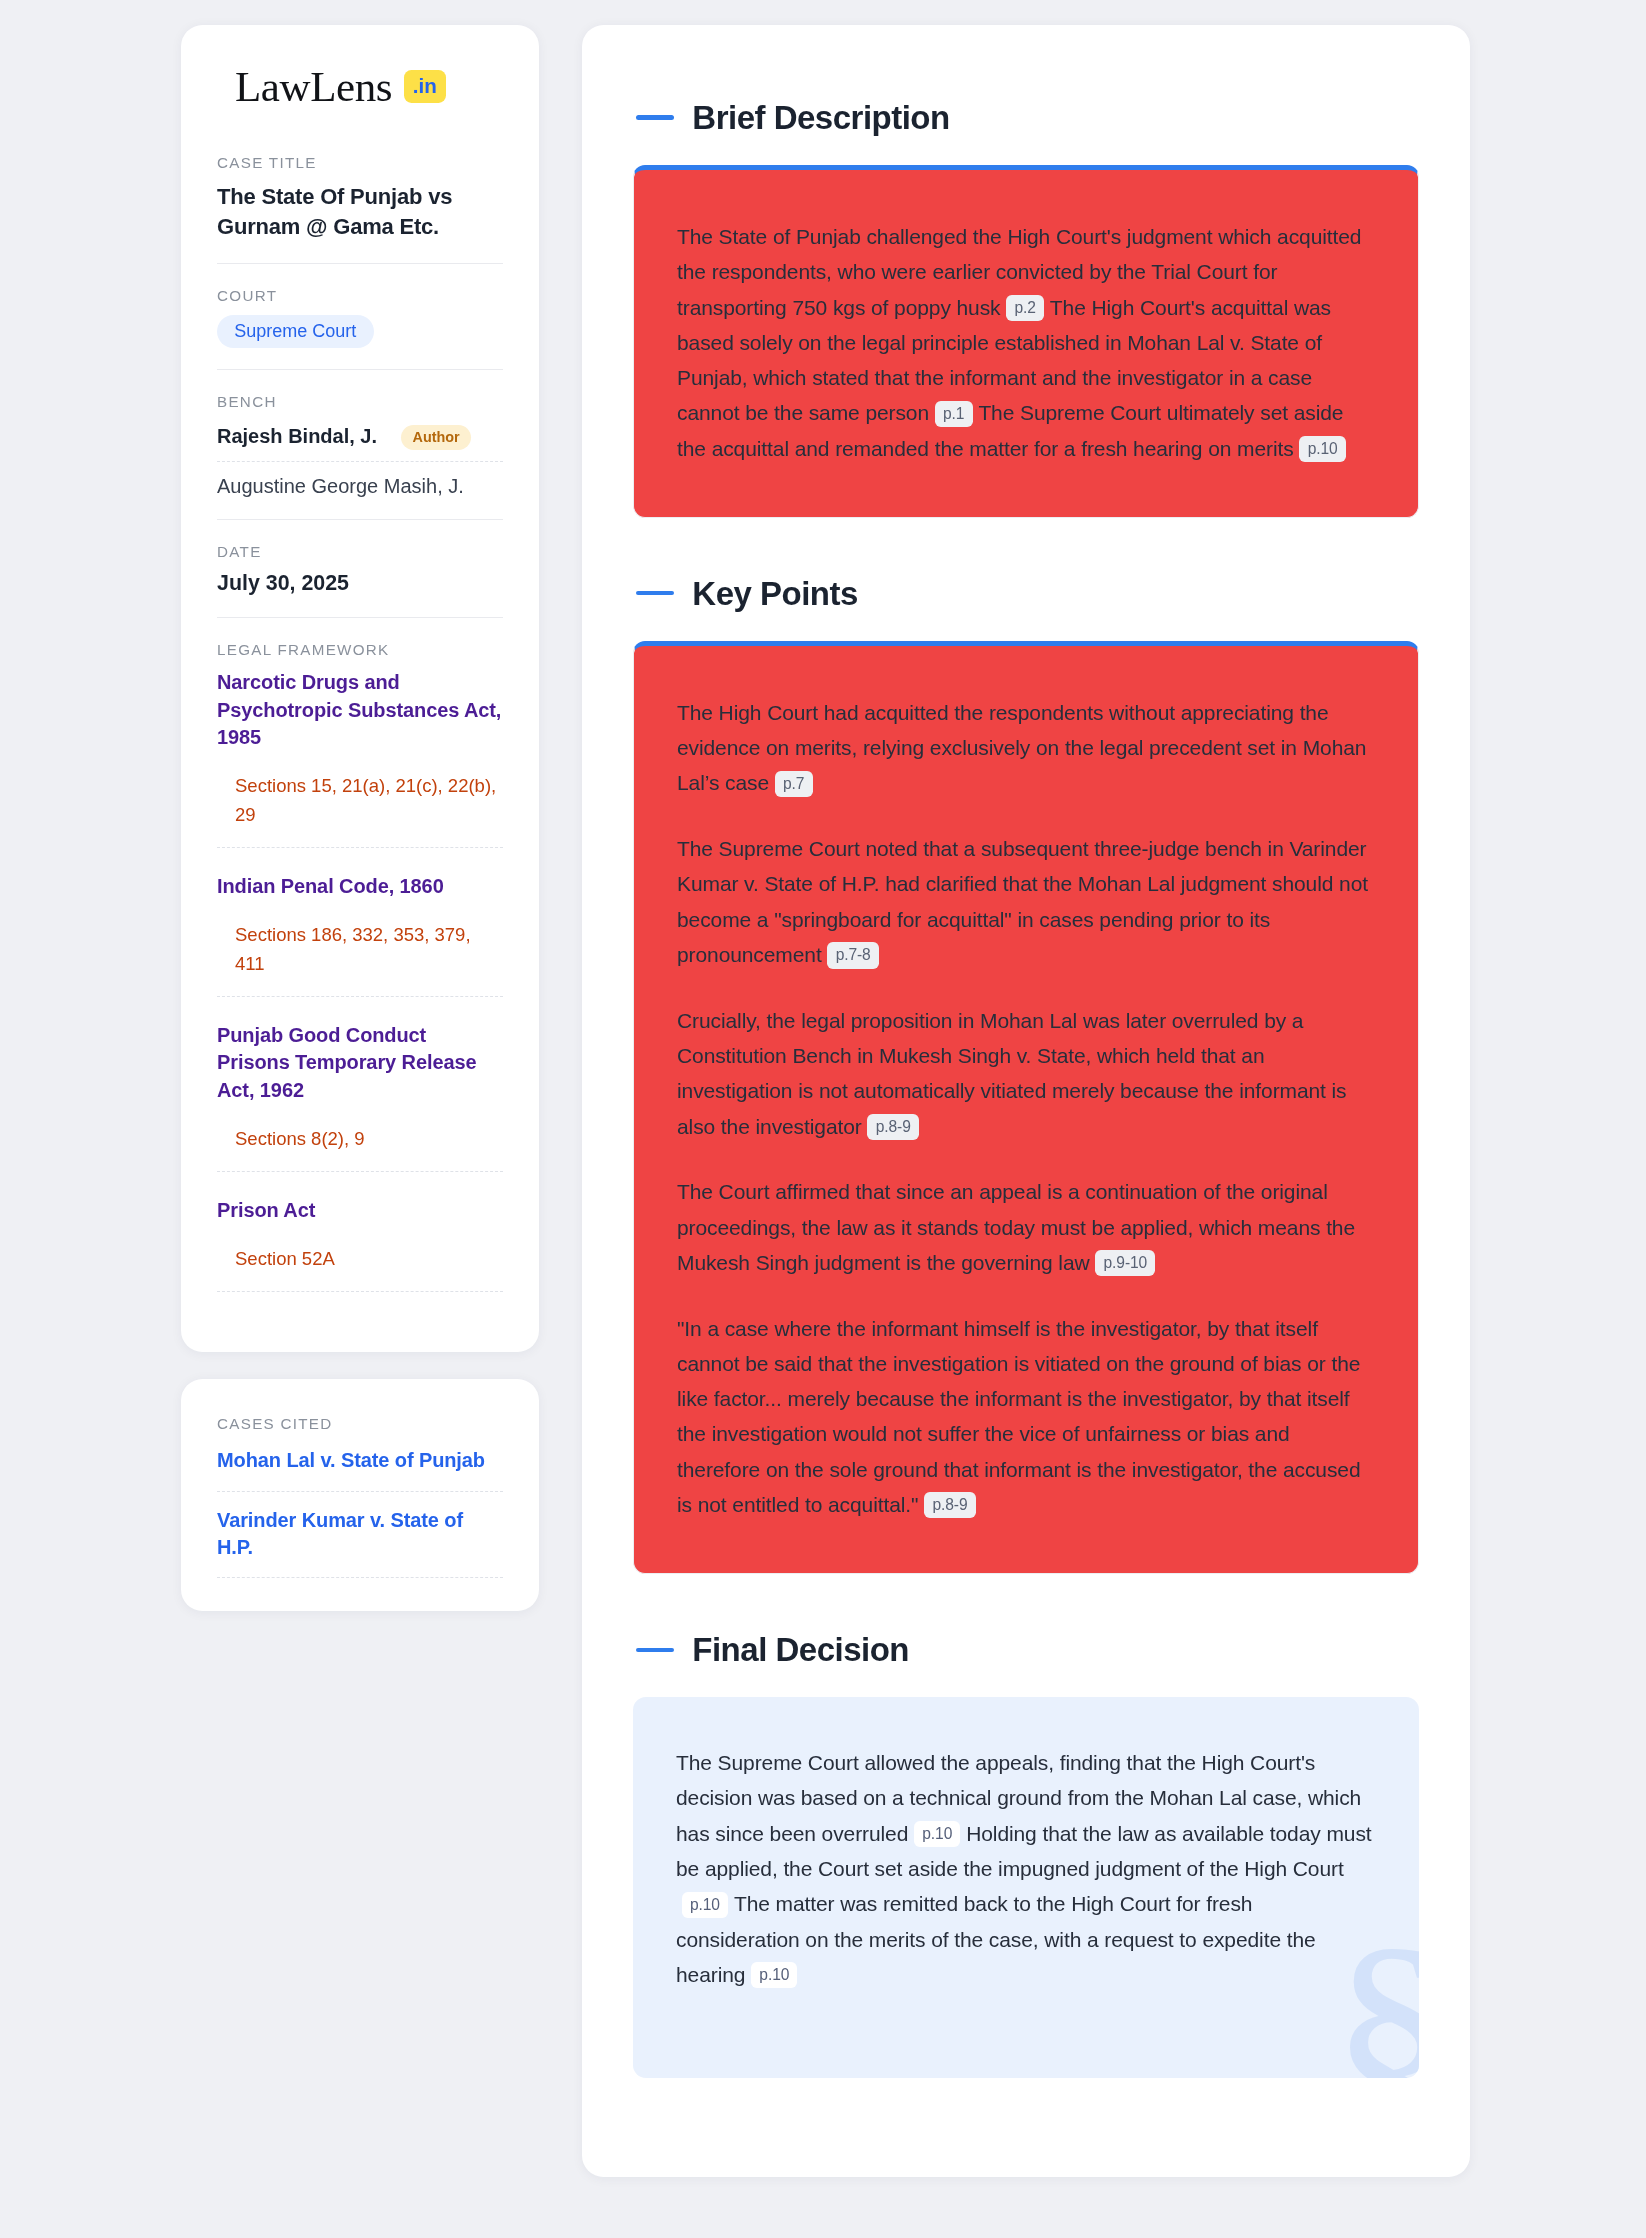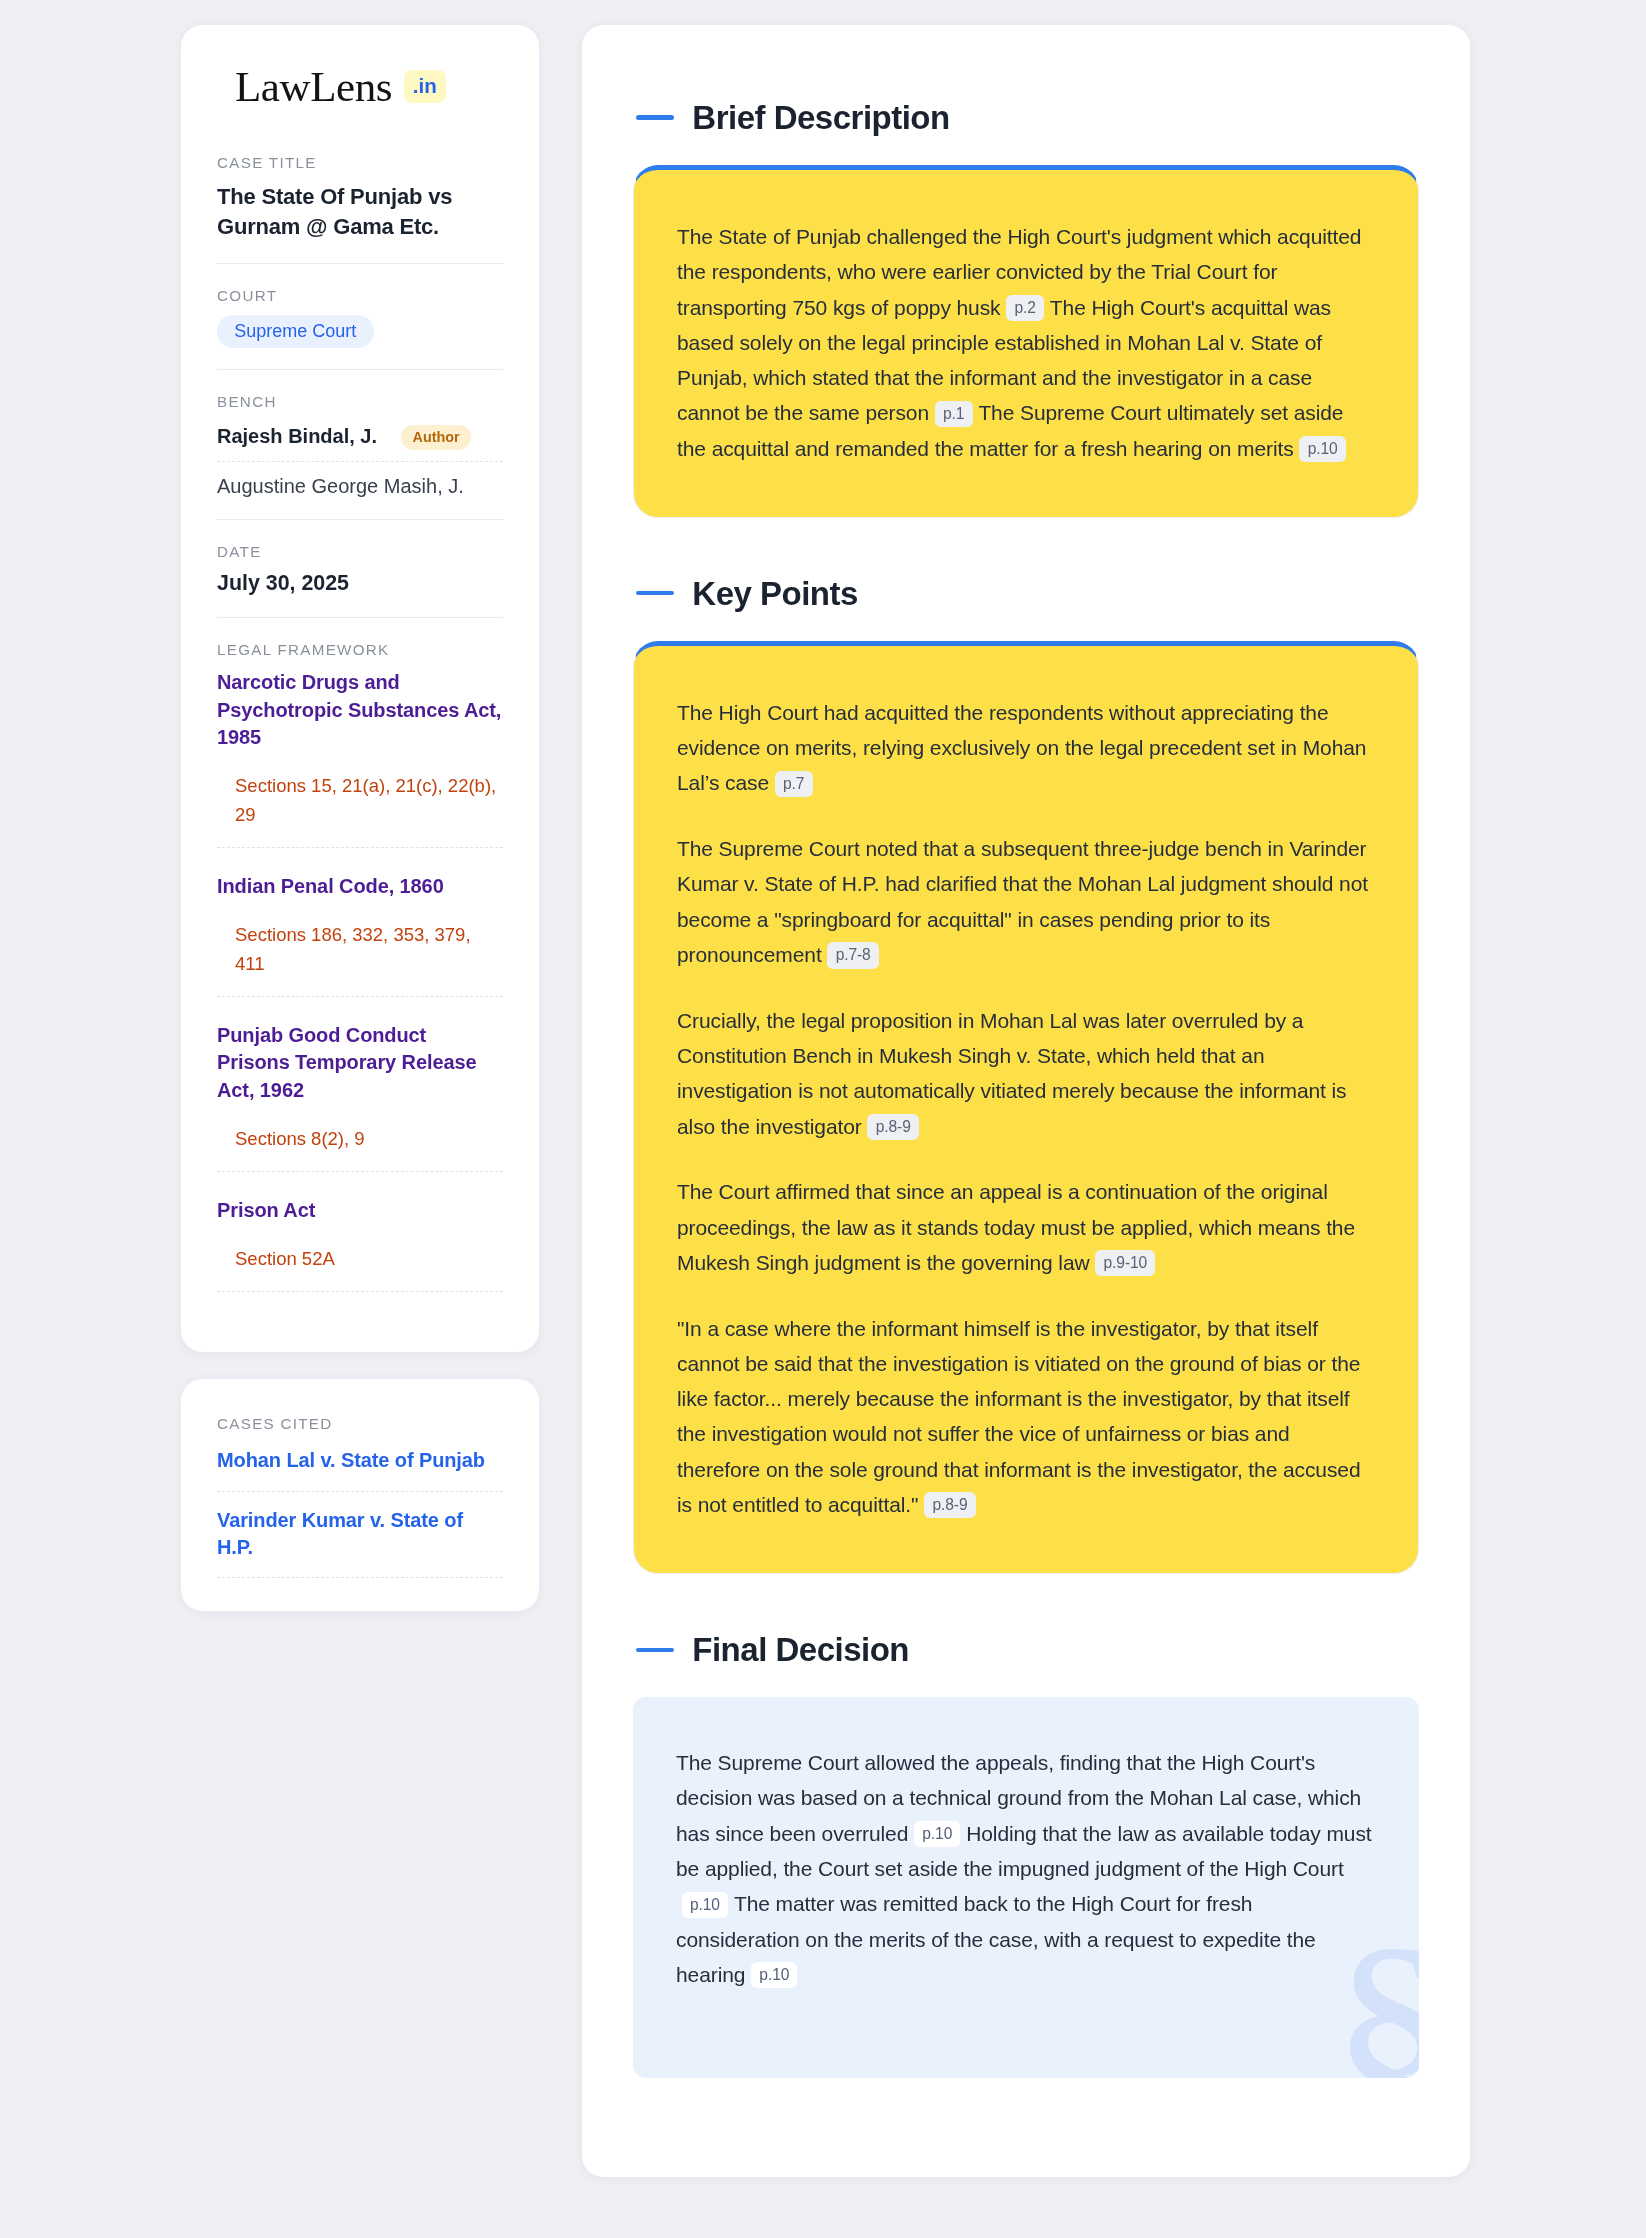--- a/index.html
+++ b/index.html
@@ -46,21 +46,21 @@
     padding-left: 18px;
   }
   .logo-text {
     font-family: "Liberation Serif", serif;
     font-size: 43px;
     letter-spacing: -0.4px;
     color: #111317;
     line-height: 1;
   }
   .logo-badge {
-    background: #fef9c3;
+    background: #fde047;
     color: #2563eb;
     font-size: 20.6px;
     font-weight: 700;
     border-radius: 7.4px;
     padding: 5.8px 9px 6.6px 9px;
     line-height: 1;
   }
 
   .meta-label {
     font-size: 15.2px;
@@ -178,24 +178,24 @@
   }
   .section-title {
     font-size: 33px;
     font-weight: 700;
     color: #1b2330;
     letter-spacing: -0.5px;
     line-height: 1;
   }
 
   .content-card {
-    background: #fde047;
+    background: #ef4444;
     border: 0.8px solid #eceef2;
     border-top: 5.8px solid #2f7ded;
-    border-radius: 25px;
+    border-radius: 12px;
     padding: 49px 43px 51px 43px;
   }
   .content-card.decision {
     background: #e9f1fd;
     border: none;
     border-radius: 13px;
     padding: 48px 43px 86px 43px;
     position: relative;
     overflow: hidden;
   }

